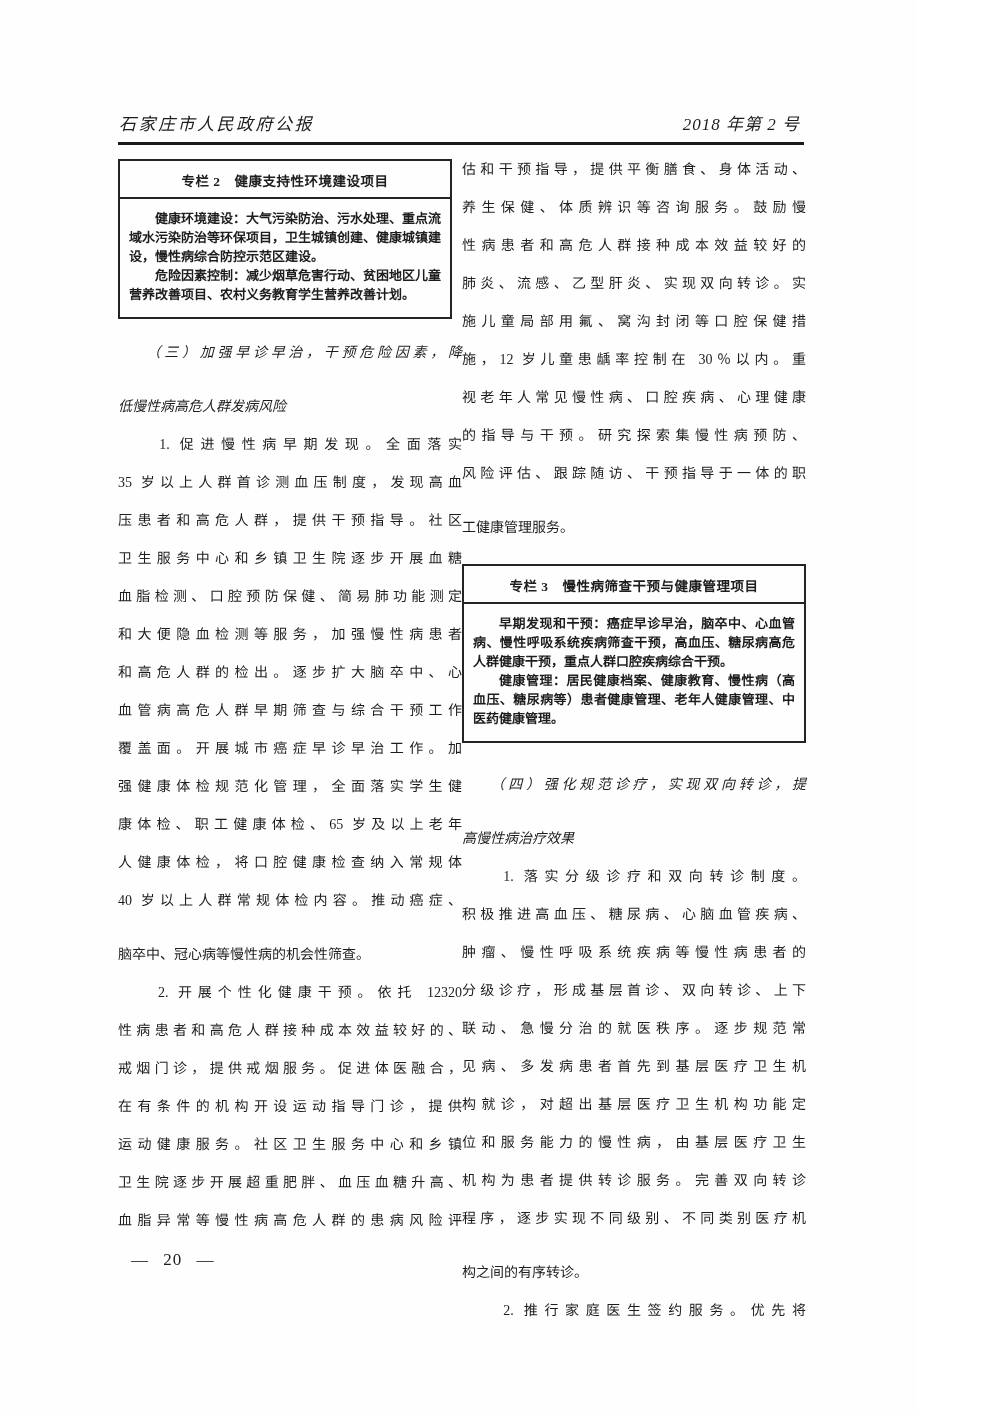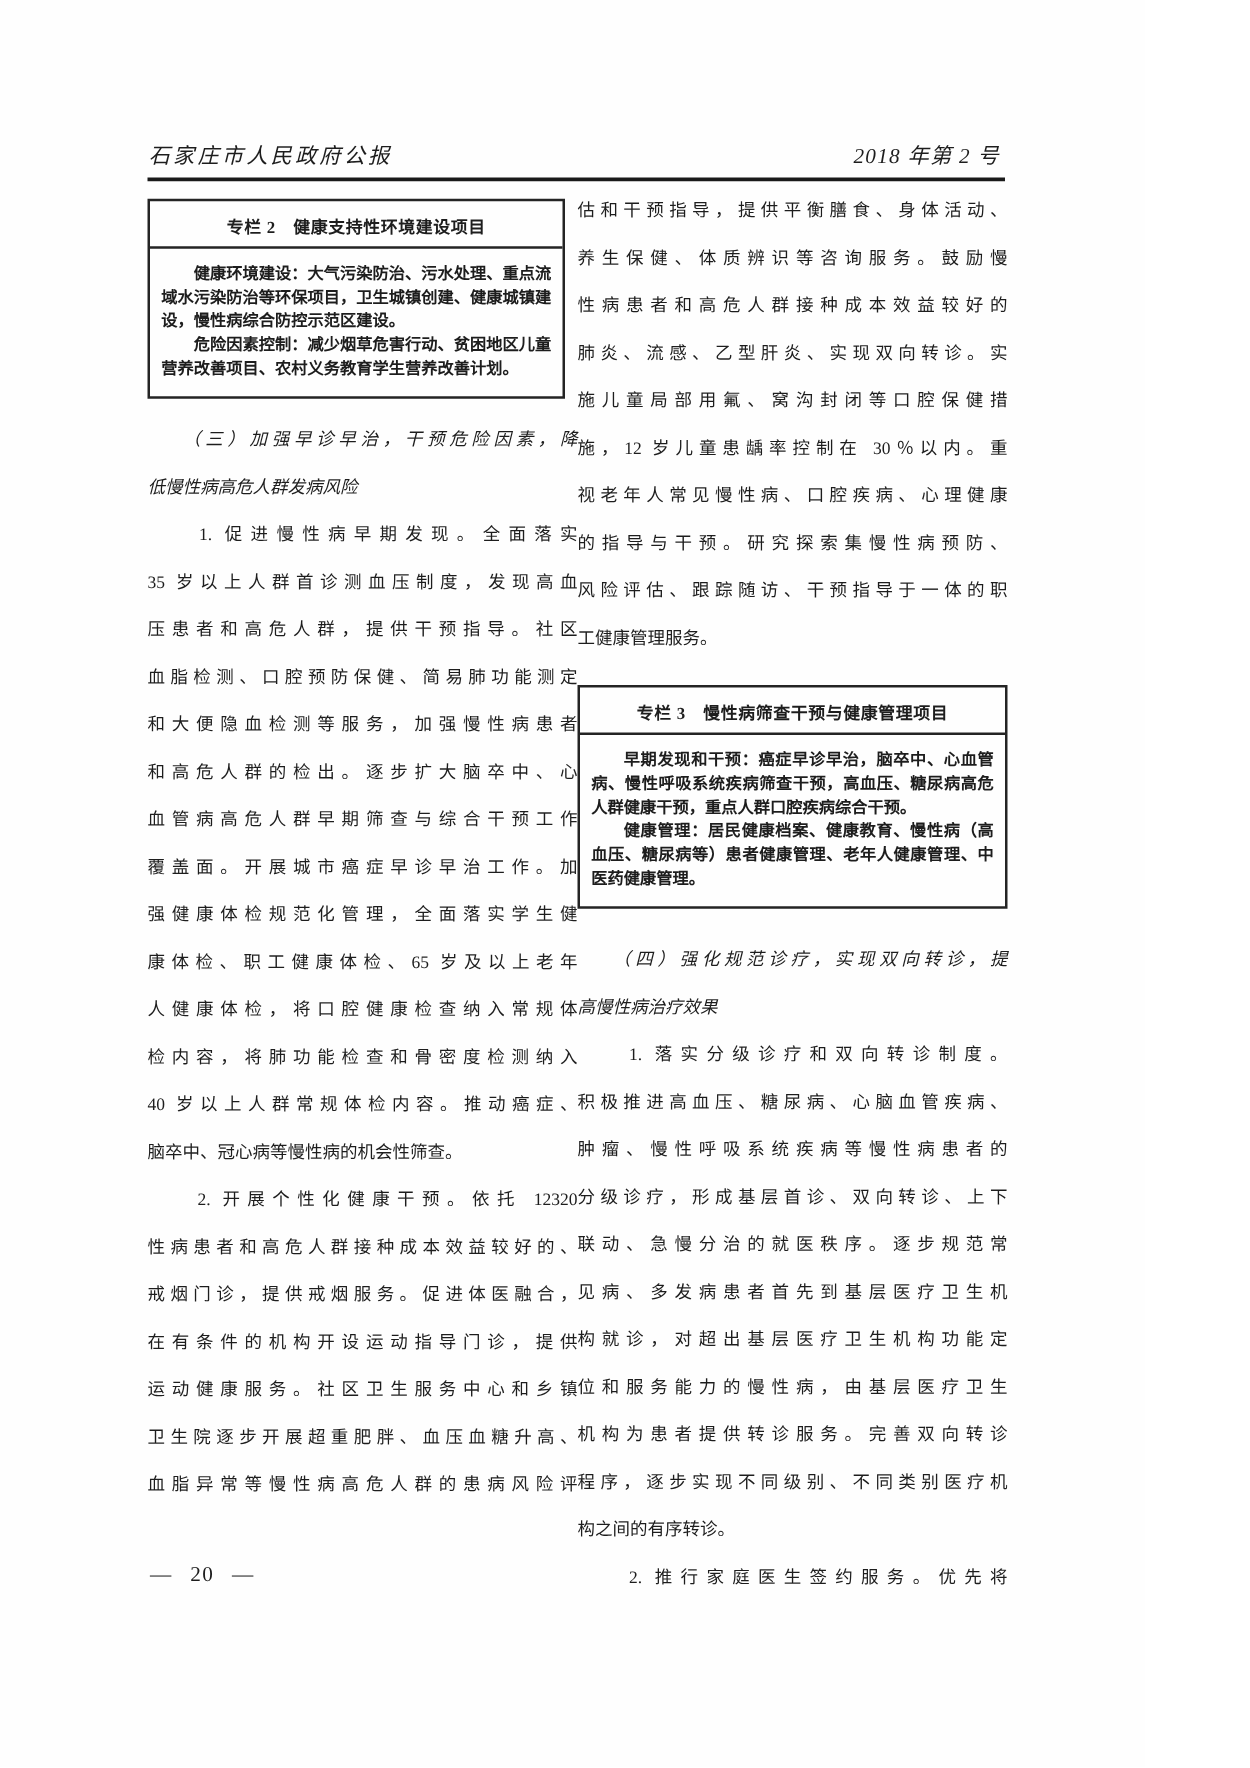--- a/index.html
+++ b/index.html
@@ -27,24 +27,24 @@
   }
   .box-body{padding:10px 9px 13px;}
   .box-para{
     margin:0;font-size:13px;font-weight:bold;line-height:19px;
     text-indent:2em;text-align:justify;text-justify:inter-character;
   }
   
   .textblock{font-size:14px;line-height:38px;}
   .col-right > .textblock:first-child{margin-top:6px;}
   .line{text-align:justify;text-align-last:justify;text-justify:inter-character;}
-  .line.no-fill{text-align-last:left;}
+  .line.no-fill{text-align-last:left;margin-top:16px;}
   .heading{font-style:italic;}
   .footer{
-    position:absolute;left:120px;top:1250px;font-size:17px;word-spacing:9px;letter-spacing:1px;
+    position:absolute;left:131px;top:1250px;font-size:17px;word-spacing:9px;letter-spacing:1px;
   }
 </style>
 </head>
 <body>
 
 <div class="page">
   <div class="header">
     <span class="kai pub">石家庄市人民政府公报</span>
     <span class="kai issue">2018 年第 2 号</span>
   </div>
@@ -59,29 +59,29 @@
           </div>
         </div>
         <div class="textblock heading">
           <div class="line">　　（三）加强早诊早治，干预危险因素，降</div>
           <div class="line no-fill">低慢性病高危人群发病风险</div>
         </div>
         <div class="textblock">
           <div class="line">　　1. 促进慢性病早期发现。全面落实</div>
           <div class="line">35 岁以上人群首诊测血压制度，发现高血</div>
           <div class="line">压患者和高危人群，提供干预指导。社区</div>
+          <div class="line">卫生服务中心和乡镇卫生院逐步开展血糖</div>
           <div class="line">血脂检测、口腔预防保健、简易肺功能测定</div>
           <div class="line">和大便隐血检测等服务，加强慢性病患者</div>
           <div class="line">和高危人群的检出。逐步扩大脑卒中、心</div>
           <div class="line">血管病高危人群早期筛查与综合干预工作</div>
           <div class="line">覆盖面。开展城市癌症早诊早治工作。加</div>
           <div class="line">强健康体检规范化管理，全面落实学生健</div>
           <div class="line">康体检、职工健康体检、65 岁及以上老年</div>
           <div class="line">人健康体检，将口腔健康检查纳入常规体</div>
-          <div class="line">检内容，将肺功能检查和骨密度检测纳入</div>
           <div class="line">40 岁以上人群常规体检内容。推动癌症、</div>
           <div class="line no-fill">脑卒中、冠心病等慢性病的机会性筛查。</div>
           <div class="line">　　2. 开展个性化健康干预。依托 12320</div>
           <div class="line">性病患者和高危人群接种成本效益较好的、</div>
           <div class="line">戒烟门诊，提供戒烟服务。促进体医融合，</div>
           <div class="line">在有条件的机构开设运动指导门诊，提供</div>
           <div class="line">运动健康服务。社区卫生服务中心和乡镇</div>
           <div class="line">卫生院逐步开展超重肥胖、血压血糖升高、</div>
           <div class="line">血脂异常等慢性病高危人群的患病风险评</div>
         </div>

